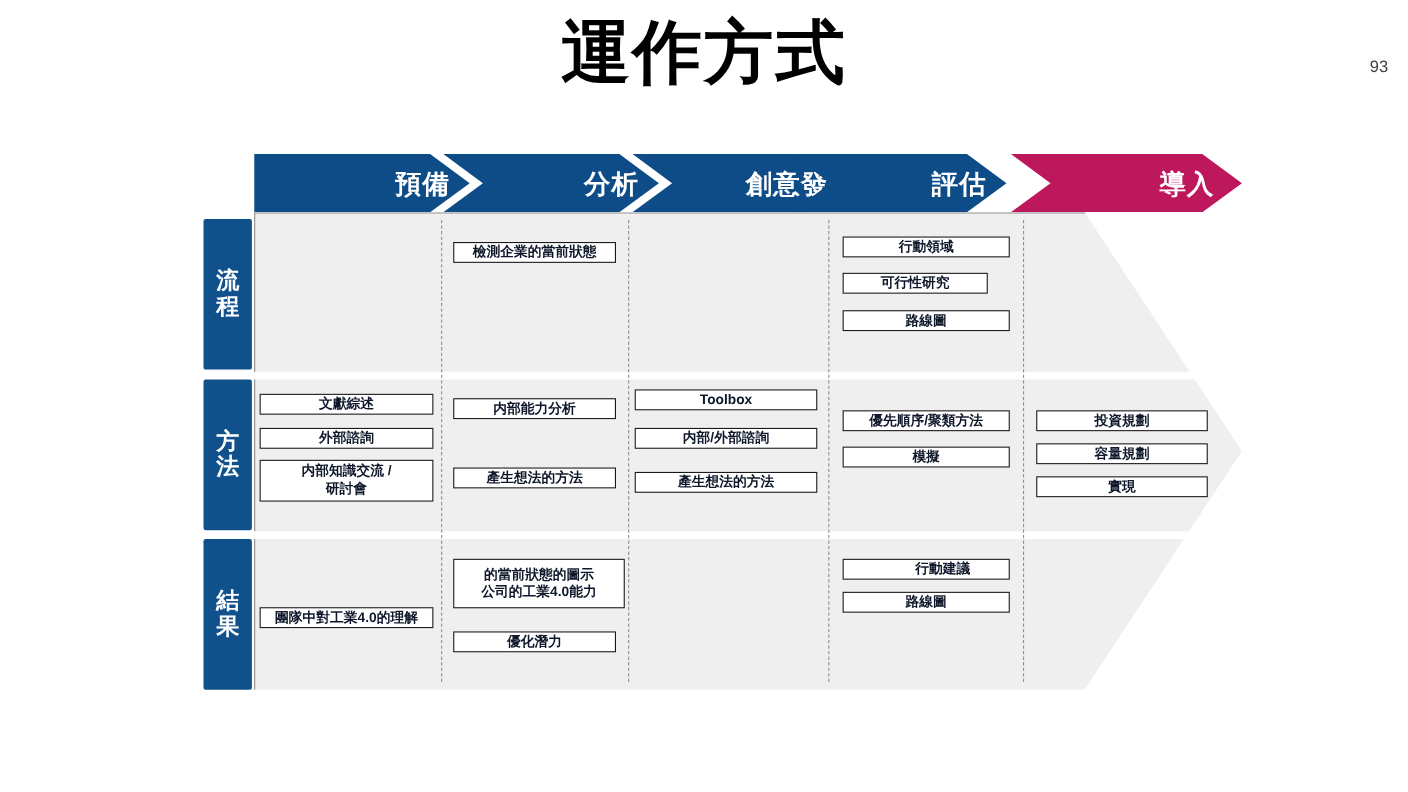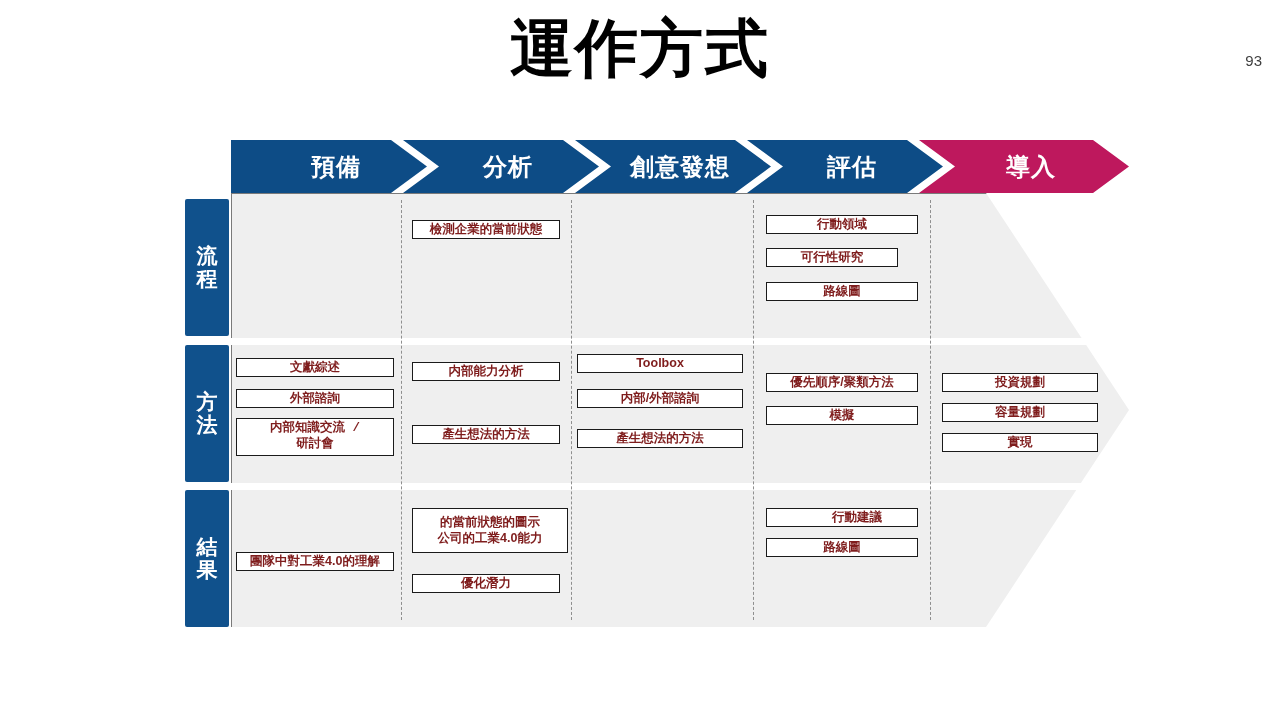--- a/index.html
+++ b/index.html
@@ -29,33 +29,33 @@
     z-index:1;
   }
   
   .band-gap{position:absolute;left:231px;width:898px;height:7px;background:#ffffff;z-index:2;}
 
   
   .chev-strip{position:absolute;left:231px;top:140px;width:898px;height:53px;z-index:5;}
   .chev{
     position:absolute;top:0;height:53px;
     display:flex;align-items:center;justify-content:center;
-    color:#ffffff;font-size:24px;font-weight:bold;letter-spacing:1px;
+    color:#ffffff;font-size:24px;font-weight:bold;letter-spacing:1px;padding-left:48px;
   }
   .chev-dark{background:#0d4c86;}
   .chev-c0{left:0px;width:196px;
     clip-path:polygon(0 0,160px 0,196px 26.5px,160px 53px,0 53px);
     -webkit-clip-path:polygon(0 0,160px 0,196px 26.5px,160px 53px,0 53px);}
   .chev-c1{left:172px;width:196px;
     clip-path:polygon(0 0,160px 0,196px 26.5px,160px 53px,0 53px,36px 26.5px);
     -webkit-clip-path:polygon(0 0,160px 0,196px 26.5px,160px 53px,0 53px,36px 26.5px);}
   .chev-c2{left:344px;width:196px;
     clip-path:polygon(0 0,160px 0,196px 26.5px,160px 53px,0 53px,36px 26.5px);
     -webkit-clip-path:polygon(0 0,160px 0,196px 26.5px,160px 53px,0 53px,36px 26.5px);}
-  .chev-c3{left:516px;width:196px;
+  .chev-c3{left:488px;width:196px;
     clip-path:polygon(0 0,160px 0,196px 26.5px,160px 53px,0 53px,36px 26.5px);
     justify-content:center;
     -webkit-clip-path:polygon(0 0,160px 0,196px 26.5px,160px 53px,0 53px,36px 26.5px);}
   .chev-c4{left:688px;width:210px;background:#be185d;
     clip-path:polygon(0 0,174px 0,210px 26.5px,174px 53px,0 53px,36px 26.5px);
     -webkit-clip-path:polygon(0 0,174px 0,210px 26.5px,174px 53px,0 53px,36px 26.5px);}
   .chev-label{padding-left:14px;}
 
   
   .row-tab{
@@ -67,21 +67,21 @@
   .row-tab span{display:block;width:22px;}
 
   
   .col-sep{position:absolute;width:0;border-left:1px dashed #8f8f8f;z-index:3;}
 
   
   .cell{position:absolute;z-index:4;}
   .box{
     position:absolute;background:#ffffff;border:1.4px solid #1a1a1a;
     display:flex;align-items:center;justify-content:center;text-align:center;
-    font-size:12.5px;font-weight:bold;color:#7f1d1d;line-height:1.25;
+    font-size:12.5px;font-weight:bold;color:#0f172a;line-height:1.25;
     box-sizing:border-box;
   }
   .box.multi{flex-direction:column;}
   .group-box{
     position:absolute;background:#ffffff;border:1.4px solid #1a1a1a;
     box-sizing:border-box;
   }
   .group-title{
     text-align:center;font-size:12.5px;font-weight:bold;color:#000;
     line-height:1.3;padding-top:3px;
@@ -205,21 +205,21 @@
   <div class="box cell" style="left:766px;top:282px;width:152px;height:19px;">
     <span>路線圖</span>
   </div>
 
   <div class="box cell" style="left:236px;top:358px;width:158px;height:19px;">
     <span>文獻綜述</span>
   </div>
   <div class="box cell" style="left:236px;top:389px;width:158px;height:19px;">
     <span>外部諮詢</span>
   </div>
-  <div class="box cell multi" style="left:236px;top:418px;width:158px;height:38px;white-space:pre-line;font-family:Liberation Mono, monospace;">
+  <div class="box cell multi" style="left:236px;top:418px;width:158px;height:38px;white-space:pre-line;">
     <span>内部知識交流 /
 研討會</span>
   </div>
 
   <div class="box cell" style="left:412px;top:362px;width:148px;height:19px;">
     <span>内部能力分析</span>
   </div>
   <div class="box cell" style="left:412px;top:425px;width:148px;height:19px;">
     <span>產生想法的方法</span>
   </div>

